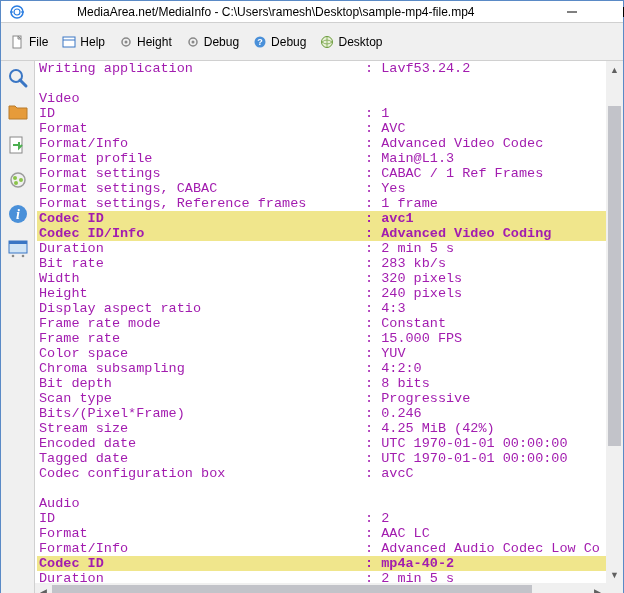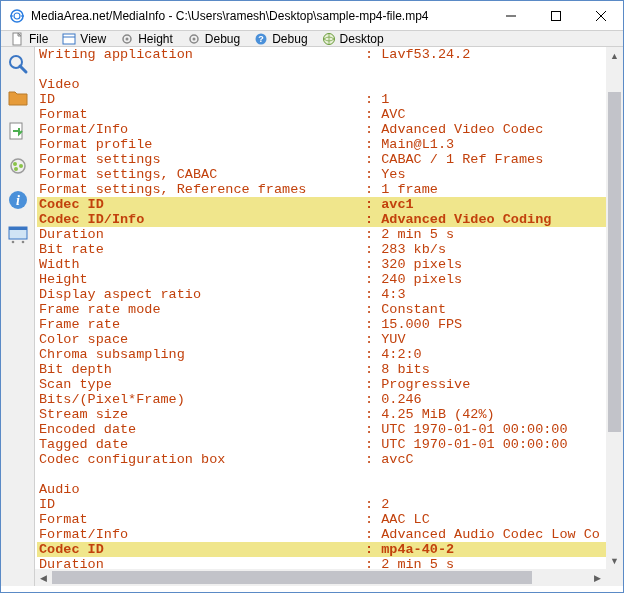--- a/index.html
+++ b/index.html
@@ -1,31 +1,31 @@
 <!DOCTYPE html>
 <html><head>
 <meta charset="utf-8">
 <style>
 * { margin: 0; padding: 0; box-sizing: border-box; }
 html, body { width: 624px; height: 593px; overflow: hidden; font-family: "Segoe UI", Tahoma, sans-serif; }
 .window { width: 624px; height: 593px; border: 1px solid #5a8ac6; background: #fff; }
-.titlebar { height: 30px; background: #fff; display: flex; align-items: center; border-bottom: 1px solid #d0d0d0; }
+.titlebar { height: 22px; background: #fff; display: flex; align-items: center; border-bottom: 1px solid #d0d0d0; gap: 46px; }
 .titlebar .icon { width: 16px; height: 16px; margin: 0 6px 0 8px; }
 .titlebar .title { font-size: 12px; color: #000; flex: 0 0 auto; }
 .titlebar .spacer { flex: 1; }
 .titlebar .winbtn { width: 45px; height: 29px; display: flex; align-items: center; justify-content: center; }
 .titlebar .winbtn svg { display: block; }
-.menubar { height: 16px; background: #f0f0f0; display: flex; align-items: center; padding: 0 4px; border-bottom: 1px solid #d0d0d0; font-size: 12px; gap: 2px; }
+.menubar { height: 38px; background: #f0f0f0; display: flex; align-items: center; padding: 0 4px; border-bottom: 1px solid #d0d0d0; font-size: 12px; gap: 2px; }
 .menubar .menuitem { display: flex; align-items: center; gap: 4px; padding: 1px 6px; cursor: default; border-radius: 2px; }
 .menubar .micon { width: 14px; height: 14px; }
 .body { display: flex; height: calc(593px - 30px - 22px - 2px); }
 .sidebar { width: 34px; background: #f0f0f0; padding: 3px 2px; display: flex; flex-direction: column; gap: 6px; align-items: center; border-right: 1px solid #d0d0d0; }
 .sidebar .sbtn { width: 28px; height: 28px; display: flex; align-items: center; justify-content: center; border-radius: 3px; cursor: default; }
 .content-wrap { flex: 1; position: relative; background: #fff; overflow: hidden; }
-.content { font-family: "Courier New", monospace; font-size: 13.5px; line-height: 15px; white-space: pre; color: #c2410c; padding: 0 0 0 2px; position: absolute; left: 0; top: 0; right: 17px; bottom: 17px; overflow: hidden; }
+.content { font-family: "Courier New", monospace; font-size: 13.5px; line-height: 15px; white-space: pre; color: #a21caf; padding: 0 0 0 2px; position: absolute; left: 0; top: 0; right: 17px; bottom: 17px; overflow: hidden; }
 .content .row { display: flex; }
 .content .label { width: 328px; padding-left: 2px; }
 .content .val { flex: 1; }
 .content .hl { background: #f0e68c; font-weight: bold; }
 .content .section { font-weight: normal; padding-left: 2px; }
 .content .plain-cell { padding-left: 2px; }
 .vscroll { position: absolute; top: 0; right: 0; width: 17px; bottom: 17px; background: #f0f0f0; }
 .vscroll .up, .vscroll .down { height: 17px; display: flex; align-items: center; justify-content: center; }
 .vscroll .track { position: absolute; top: 17px; bottom: 17px; left: 0; right: 0; }
 .vscroll .thumb { position: absolute; left: 2px; right: 2px; top: 28px; height: 340px; background: #c2c3c9; border-radius: 0; }
@@ -76,21 +76,21 @@
             <rect x="2" y="1" width="8" height="12" fill="#fff" stroke="#888"></rect>
             <polyline points="7,1 10,4 7,4 7,1" fill="#ddd" stroke="#888"></polyline>
           </svg></span>
       <span>File</span>
     </div>
     <div class="menuitem">
       <span class="micon"><svg width="14" height="14" viewBox="0 0 14 14">
             <rect x="1" y="2" width="12" height="10" fill="#fff" stroke="#3a76c4"></rect>
             <line x1="1" y1="5" x2="13" y2="5" stroke="#3a76c4"></line>
           </svg></span>
-      <span>View</span>
+      <span>Help</span>
     </div>
     <div class="menuitem">
       <span class="micon"><svg width="14" height="14" viewBox="0 0 14 14">
             <circle cx="7" cy="7" r="4" fill="none" stroke="#888" stroke-width="1.5"></circle>
             <circle cx="7" cy="7" r="1.5" fill="#888"></circle>
           </svg></span>
       <span>Height</span>
     </div>
     <div class="menuitem">
       <span class="micon"><svg width="14" height="14" viewBox="0 0 14 14">

